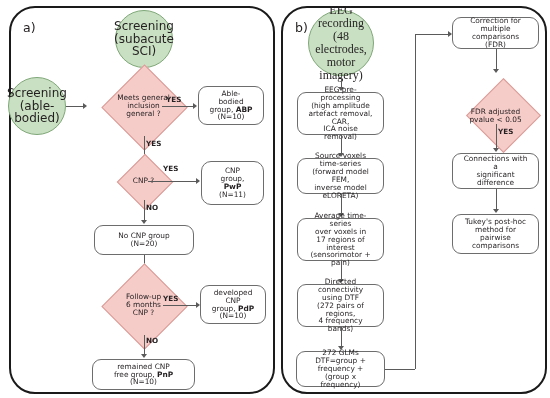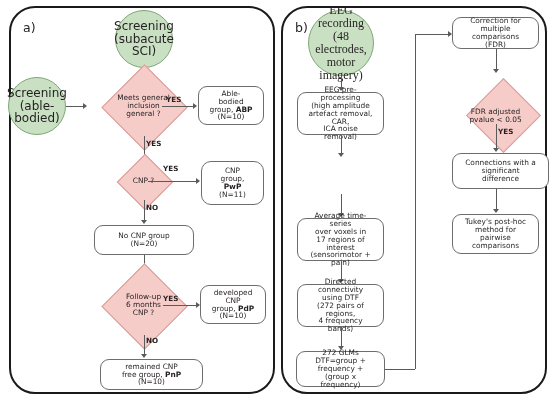--- a/index.html
+++ b/index.html
@@ -154,21 +154,21 @@
       <span class="ml">developed CNP</span>
       <span class="ml"><span>group, </span><b>PdP</b></span>
       <span class="ml">(N=10)</span>
     </div>
   </div>
 
   <div class="ln lnv" style="left:143.5px;top:335px;height:20px;"></div>
   <div class="lbl" style="left:146px;top:336px;">NO</div>
   <div class="arw arw-d" style="left:140.8px;top:354px;"></div>
 
-  <div class="node rbox" style="left:92px;top:359px;width:103px;height:31px;margin-left:8px;">
+  <div class="node rbox" style="left:92px;top:359px;width:103px;height:31px;">
     <div>
       <span class="ml">remained CNP</span>
       <span class="ml"><span>free group, </span><b>PnP</b></span>
       <span class="ml">(N=10)</span>
     </div>
   </div>
 
   <div class="panel" id="panel-b"></div>
 
   <div class="panel-label" style="left:295px;top:20px;">b)</div>
@@ -190,20 +190,27 @@
       <span class="ml">EEG pre-processing</span>
       <span class="ml">(high amplitude</span>
       <span class="ml">artefact removal, CAR,</span>
       <span class="ml">ICA noise removal)</span>
     </div>
   </div>
 
   <div class="ln lnv" style="left:340.5px;top:135px;height:19px;"></div>
   <div class="arw arw-d" style="left:337.8px;top:153px;"></div>
 
+  <div class="node rbox" style="left:297px;top:158px;width:87px;height:36px;">
+    <div>
+      <span class="ml">Source voxels time-series</span>
+      <span class="ml">(forward model FEM,</span>
+      <span class="ml">inverse model eLORETA)</span>
+    </div>
+  </div>
 
   <div class="ln lnv" style="left:340.5px;top:194px;height:20px;"></div>
   <div class="arw arw-d" style="left:337.8px;top:213px;"></div>
 
   <div class="node rbox" style="left:297px;top:218px;width:87px;height:43px;">
     <div>
       <span class="ml">Average time-series</span>
       <span class="ml">over voxels in</span>
       <span class="ml">17 regions of interest</span>
       <span class="ml">(sensorimotor + pain)</span>
@@ -255,21 +262,21 @@
         <span class="ml">FDR adjusted</span>
         <span class="ml">pvalue &lt; 0.05</span>
       </div>
     </div>
   </div>
 
   <div class="ln lnv" style="left:495.5px;top:124px;height:25px;"></div>
   <div class="lbl" style="left:498px;top:127px;">YES</div>
   <div class="arw arw-d" style="left:492.8px;top:148px;"></div>
 
-  <div class="node rbox" style="left:452px;top:153px;width:97px;height:36px;">
+  <div class="node rbox" style="left:452px;top:153px;width:87px;height:36px;">
     <div>
       <span class="ml">Connections with a</span>
       <span class="ml">significant difference</span>
     </div>
   </div>
 
   <div class="ln lnv" style="left:495.5px;top:189px;height:21px;"></div>
   <div class="arw arw-d" style="left:492.8px;top:209px;"></div>
 
   <div class="node rbox" style="left:452px;top:214px;width:87px;height:40px;">

